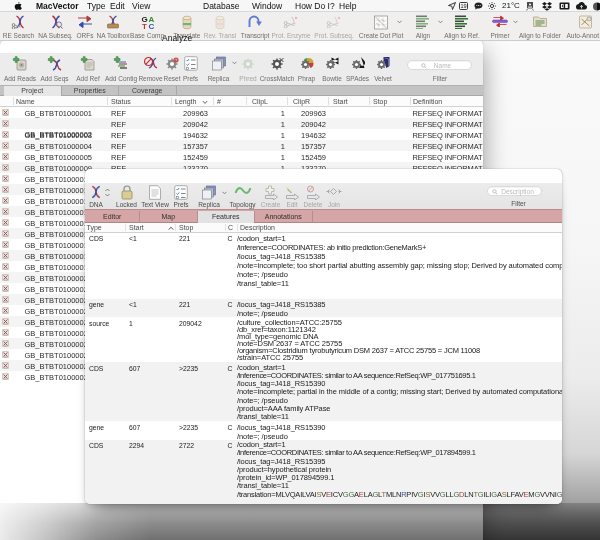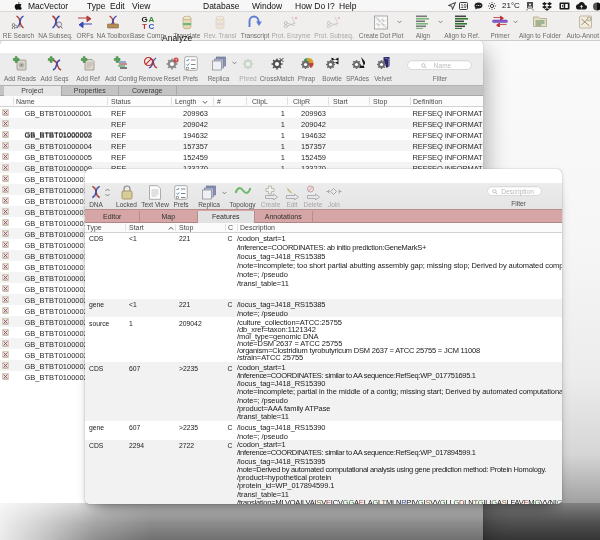--- a/index.html
+++ b/index.html
@@ -742,35 +742,34 @@
       </div>
       <div class="frow alt" style="top:207px;height:80px;">
         <span class="c1">CDS</span>
         <span class="c2">2294</span>
         <span class="c3">2722</span>
         <span class="c4">C</span>
         <div class="desc">
           <div style="height:8.3px;line-height:8.3px;">/codon_start=1</div>
           <div style="height:8.3px;line-height:8.3px;letter-spacing:-0.33px;">/inference=COORDINATES: similar to AA sequence:RefSeq:WP_017894599.1</div>
           <div style="height:8.3px;line-height:8.3px;">/locus_tag=J418_RS15395</div>
-          <div style="height:8.3px;line-height:8.3px;letter-spacing:-0.3px;">/note=Derived by automated computational analysis using gene prediction method: Protein Homology.</div>
           <div style="height:8.3px;line-height:8.3px;">/product=hypothetical protein</div>
           <div style="height:8.3px;line-height:8.3px;">/protein_id=WP_017894599.1</div>
           <div style="height:8.3px;line-height:8.3px;">/transl_table=11</div>
           <div style="height:8.3px;line-height:8.3px;letter-spacing:-0.2px;">/translation=MLVQAILVAI<b style="font-weight:normal;color:#8a6830">S</b>V<b style="font-weight:normal;color:#9a4040">E</b>ICV<b style="font-weight:normal;color:#3f6f3f">G</b><b style="font-weight:normal;color:#3f6f3f">G</b>A<b style="font-weight:normal;color:#9a4040">E</b>LA<b style="font-weight:normal;color:#3f6f3f">G</b>L<b style="font-weight:normal;color:#8a6830">T</b>MLN<b style="font-weight:normal;color:#40509a">R</b>PIV<b style="font-weight:normal;color:#3f6f3f">G</b>I<b style="font-weight:normal;color:#8a6830">S</b>VV<b style="font-weight:normal;color:#3f6f3f">G</b>LL<b style="font-weight:normal;color:#3f6f3f">G</b><b style="font-weight:normal;color:#9a4040">D</b>LN<b style="font-weight:normal;color:#8a6830">T</b><b style="font-weight:normal;color:#3f6f3f">G</b>ILI<b style="font-weight:normal;color:#3f6f3f">G</b>A<b style="font-weight:normal;color:#8a6830">S</b>LFAV<b style="font-weight:normal;color:#9a4040">E</b>M<b style="font-weight:normal;color:#3f6f3f">G</b>VVNI<b style="font-weight:normal;color:#3f6f3f">G</b>AQ…</div>
         </div>
       </div>
     </div>
 </div>
 
 <div id="menubar">
   <svg class="abs" style="left:14px;top:2px;" width="8" height="9" viewBox="0 0 8 9">
       <path d="M5.4,0 c0.1,0.8 -0.5,1.5 -1.2,1.5 c-0.1,-0.8 0.6,-1.5 1.2,-1.5 z M4.2,2 c0.5,0 1,-0.3 1.6,-0.3 c0.6,0 1.3,0.4 1.7,1 c-1.4,0.9 -1.1,2.6 0.3,3.2 c-0.3,0.8 -1,2 -1.8,2 c-0.6,0 -0.8,-0.4 -1.6,-0.4 c-0.8,0 -1.1,0.4 -1.7,0.4 c-0.9,0 -2,-1.7 -2,-3.3 c0,-1.6 1.1,-2.5 2.1,-2.5 c0.6,0 1,0.3 1.4,-0.1 z" fill="#111"></path>
     </svg>
-  <div class="mi" style="left:28px;font-weight:normal;">MacVector</div>
+  <div class="mi" style="left:36px;font-weight:bold;">MacVector</div>
   <div class="mi" style="left:87px;">Type</div>
   <div class="mi" style="left:110px;">Edit</div>
   <div class="mi" style="left:132px;">View</div>
   <div class="mi" style="left:162px;margin-top:32px;">Analyze</div>
   <div class="mi" style="left:203px;">Database</div>
   <div class="mi" style="left:252px;">Window</div>
   <div class="mi" style="left:295px;">How Do I?</div>
   <div class="mi" style="left:339px;">Help</div>
 
   <svg class="abs" style="left:448px;top:2px;" width="8" height="8" viewBox="0 0 8 8">

